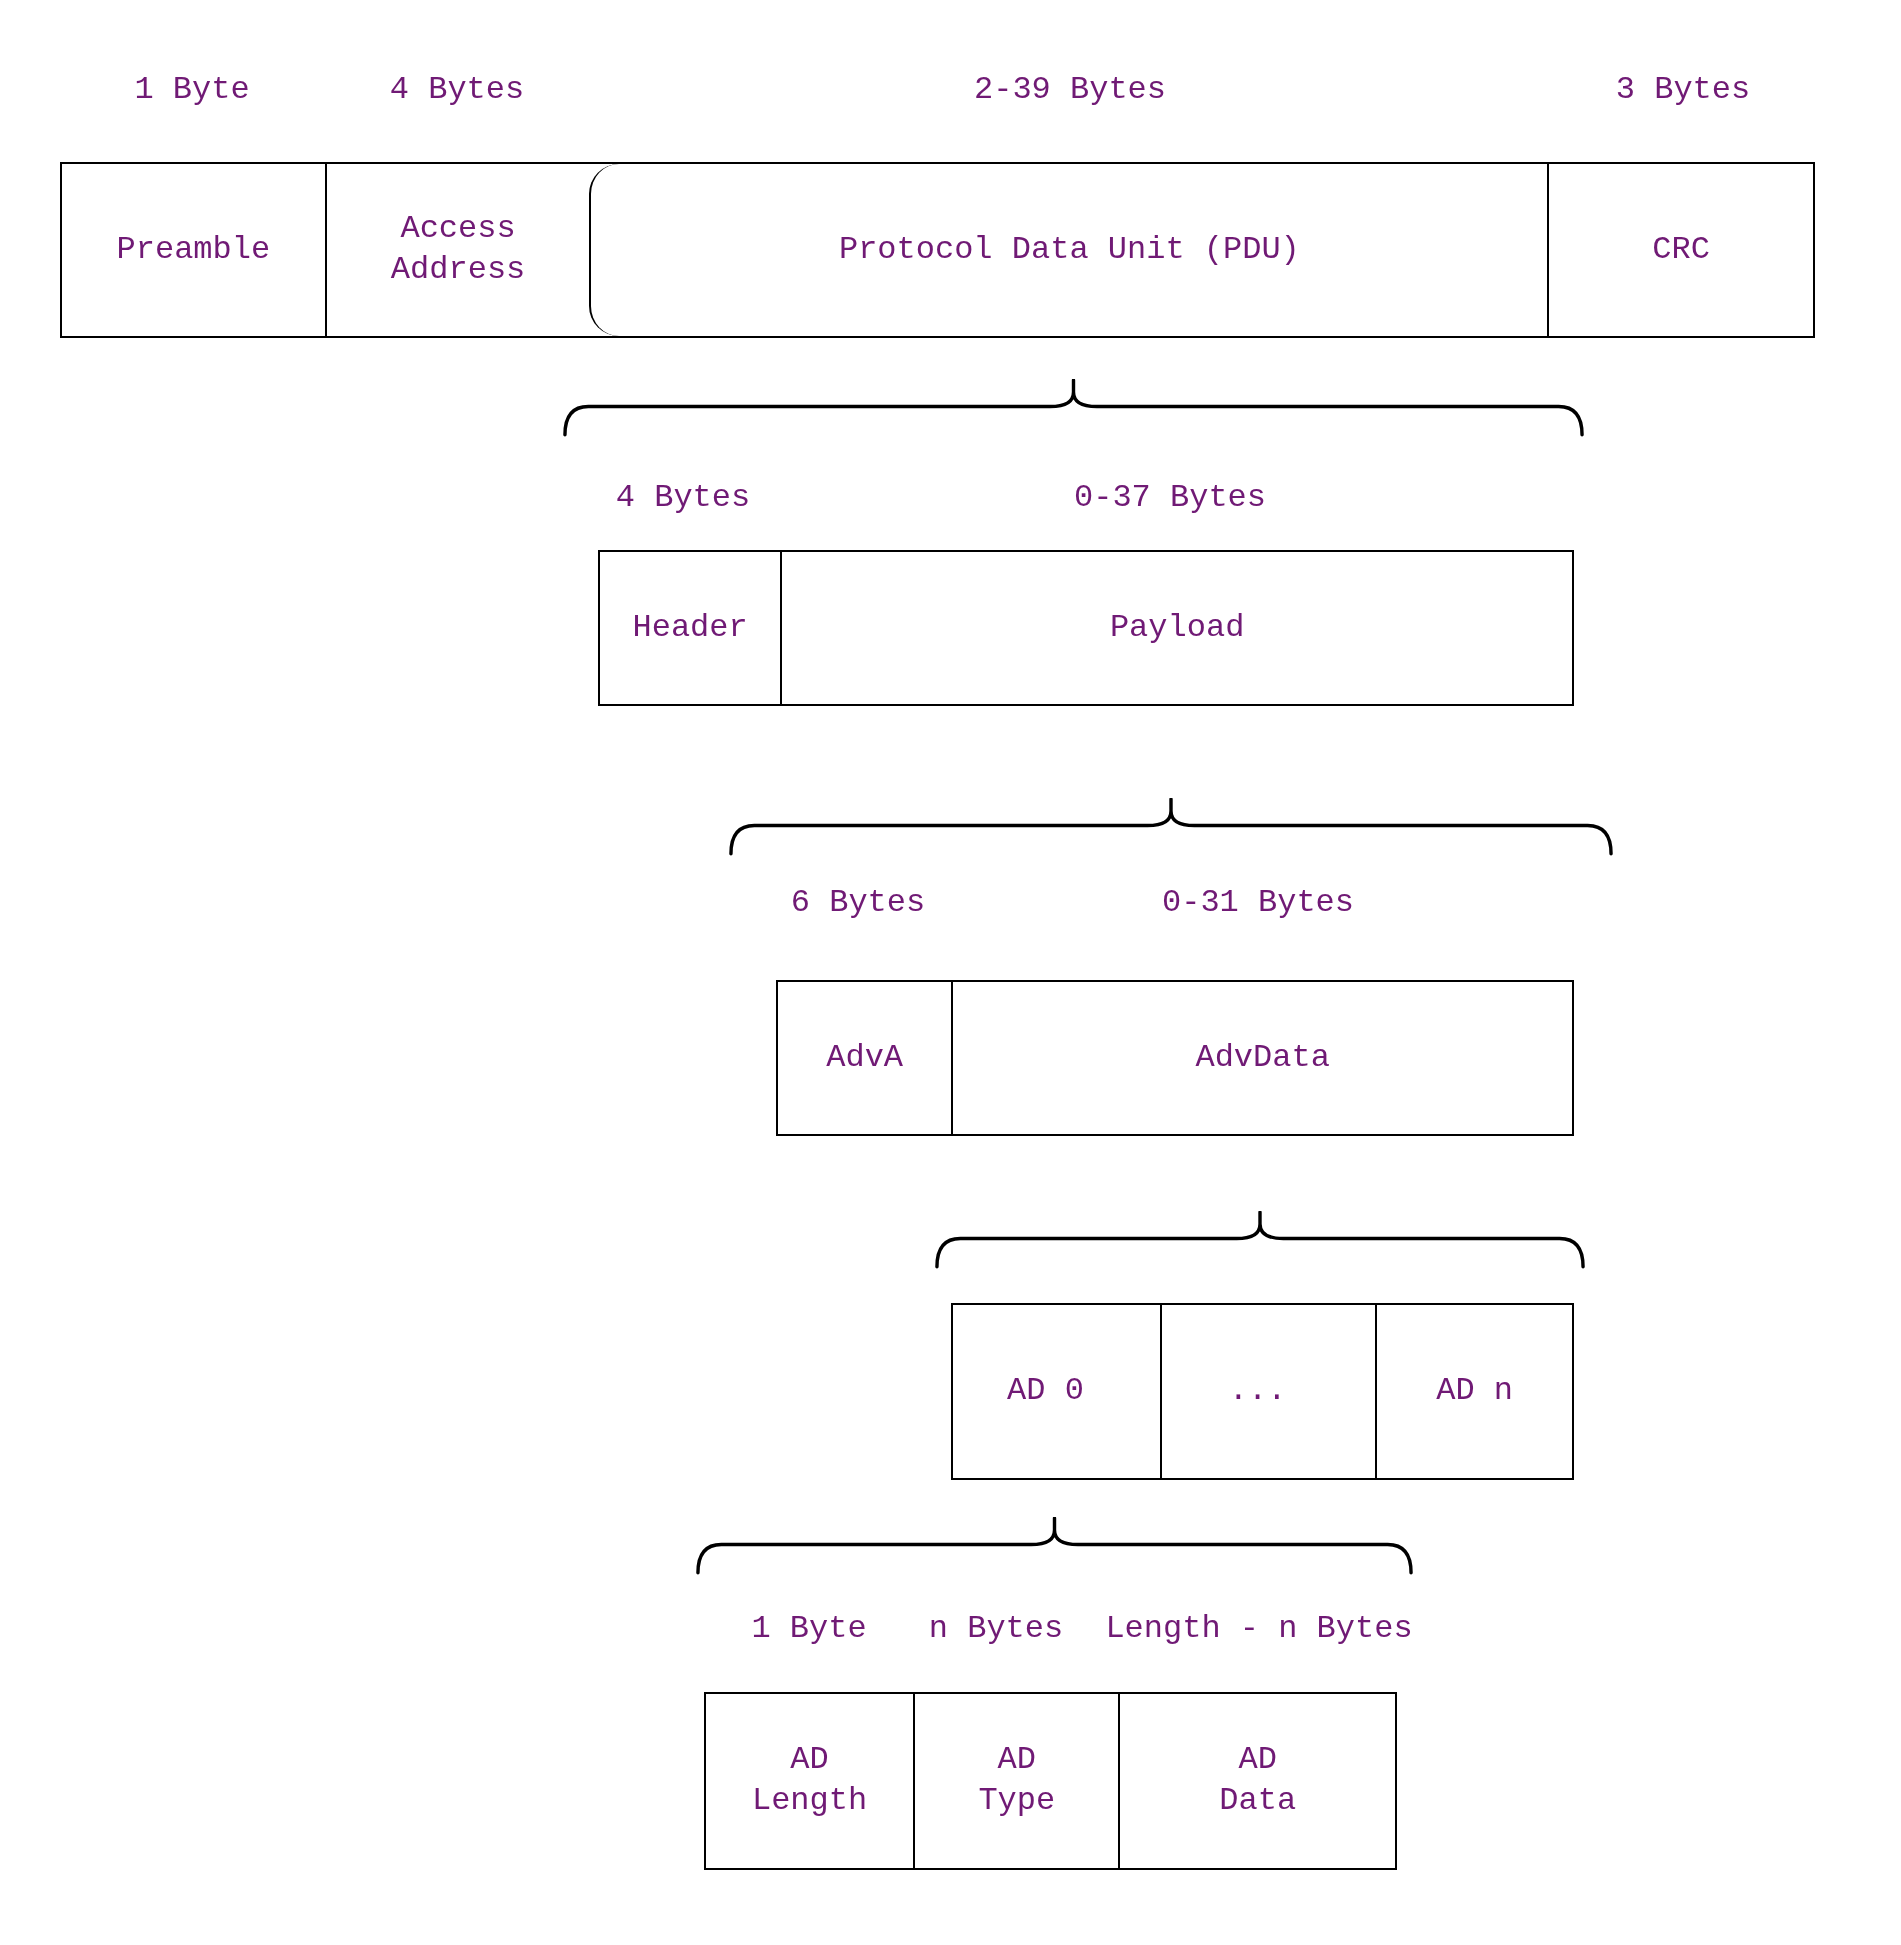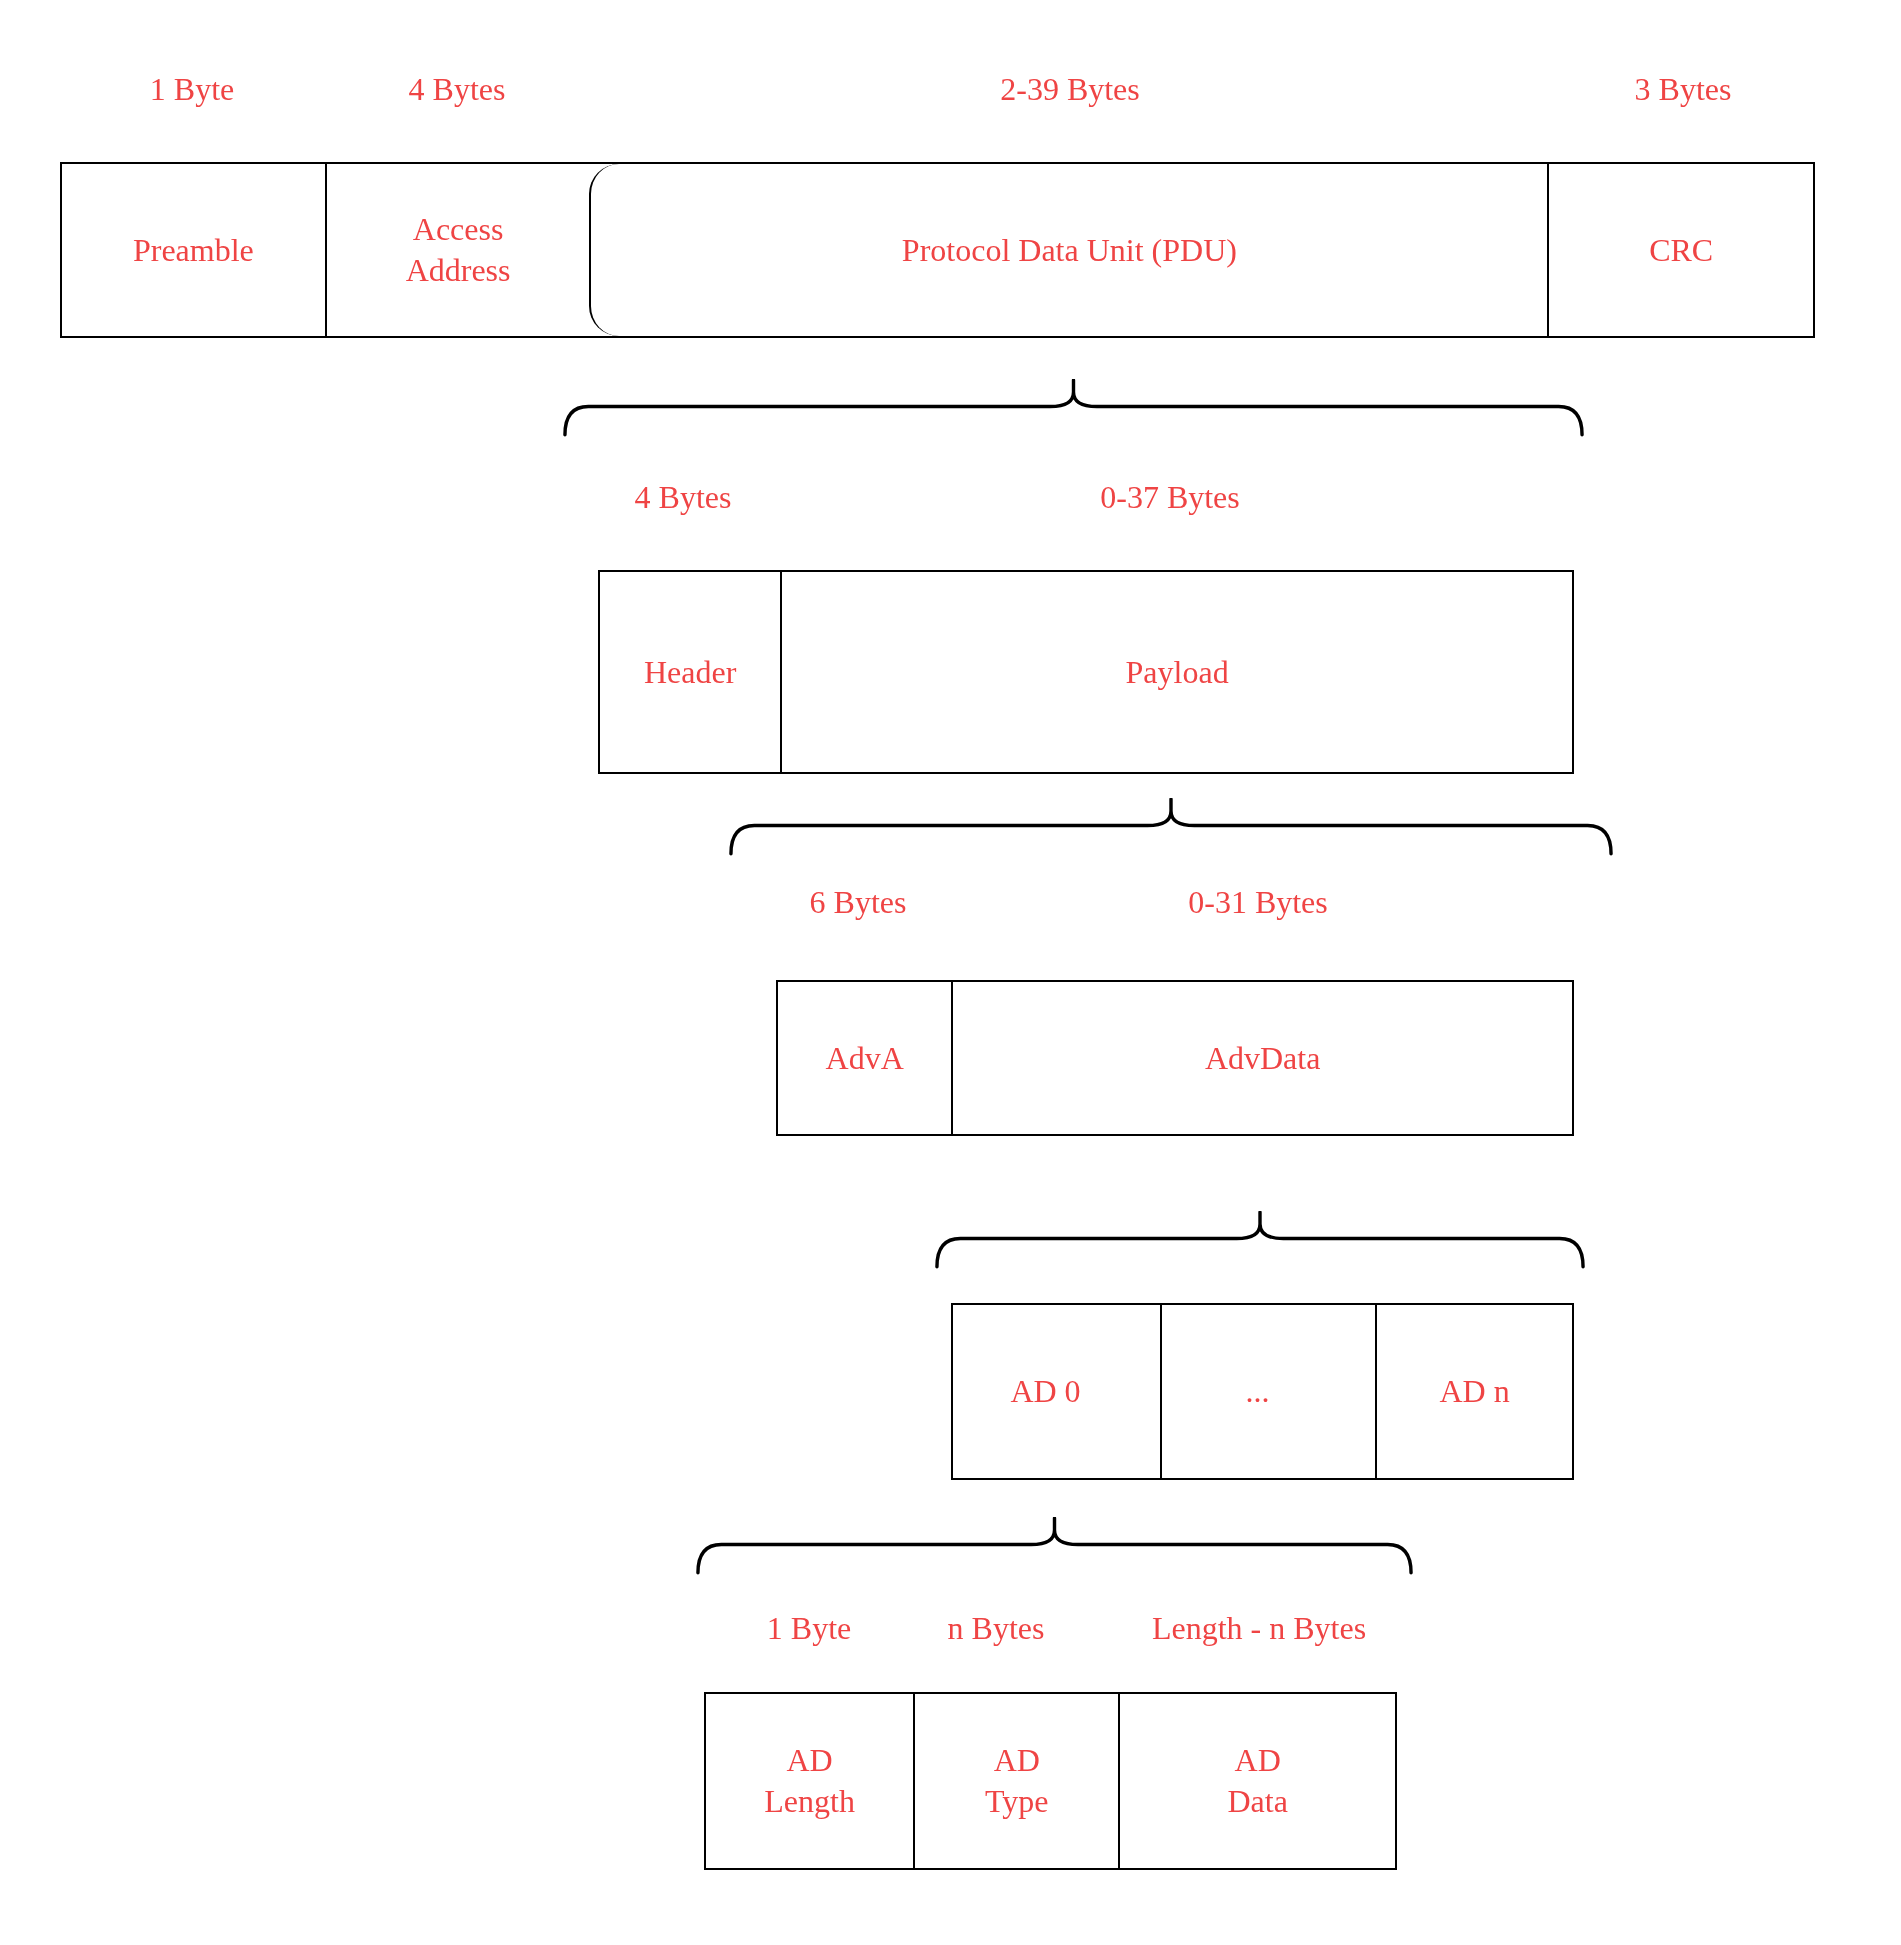--- a/index.html
+++ b/index.html
@@ -2,22 +2,22 @@
 <html><head>
 <meta charset="utf-8">
 <style>
   * { margin: 0; padding: 0; box-sizing: border-box; }
   html, body { background: #ffffff; }
   .canvas {
     position: relative;
     width: 1902px;
     height: 1946px;
     background: #ffffff;
-    font-family: Liberation Serif, serif;
-    color: #ef4444;
+    font-family: Liberation Mono, monospace;
+    color: #701a75;
     overflow: hidden;
   }
   .box-row {
     position: absolute;
     display: flex;
     border: 2.9px solid #000000;
     background: #ffffff;
   }
   .cell {
     display: flex;
@@ -65,21 +65,21 @@
     <div class="cell" style="flex:272 0 0;">CRC</div>
   </div>
 
   <svg class="brace" style="left:563px; top:379px;" width="1021" height="59" viewBox="0 0 1047 60">
     <path d="M 2,57 Q 2,28 26,28 L 499.5,28 Q 523.5,28 523.5,13 L 523.5,1 M 1045,57 Q 1045,28 1021,28 L 547.5,28 Q 523.5,28 523.5,13"></path>
   </svg>
 
   <div class="size-label" style="left:683px; top:477px;">4 Bytes</div>
   <div class="size-label" style="left:1170px; top:477px;">0-37 Bytes</div>
 
-  <div class="box-row" style="left:598px; top:570px; width:976px; height:204px;">
+  <div class="box-row" style="left:598px; top:550px; width:976px; height:156px;">
     <div class="cell" style="flex:186 0 0;">Header</div>
     <div class="cell" style="flex:815 0 0;">Payload</div>
   </div>
 
   <svg class="brace" style="left:729px; top:798px;" width="884" height="59" viewBox="0 0 906 60">
     <path d="M 2,57 Q 2,28 26,28 L 429,28 Q 453,28 453,13 L 453,1 M 904,57 Q 904,28 880,28 L 477,28 Q 453,28 453,13"></path>
   </svg>
 
   <div class="size-label" style="left:858px; top:882px;">6 Bytes</div>
   <div class="size-label" style="left:1258px; top:882px;">0-31 Bytes</div>

